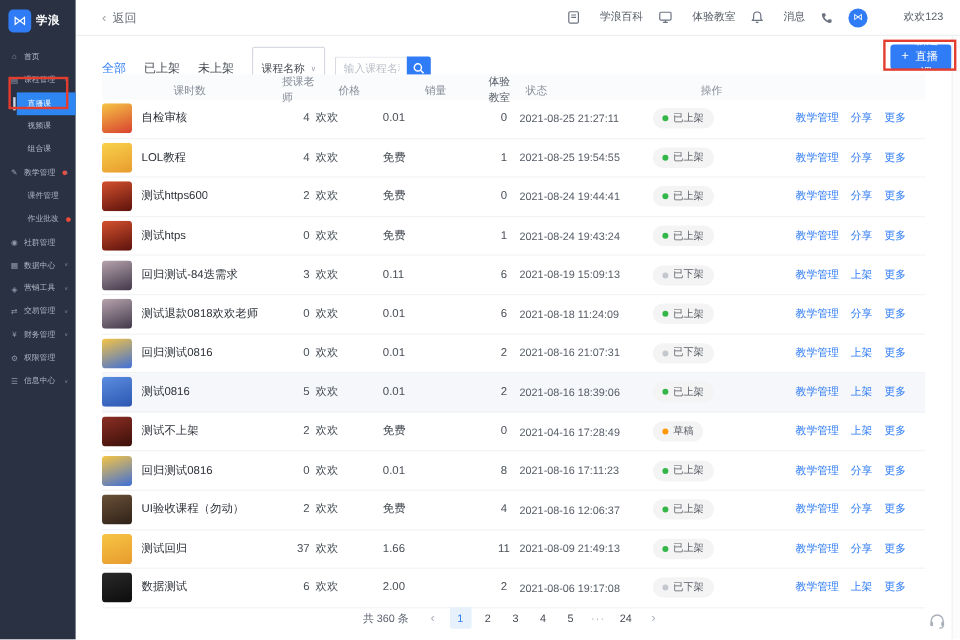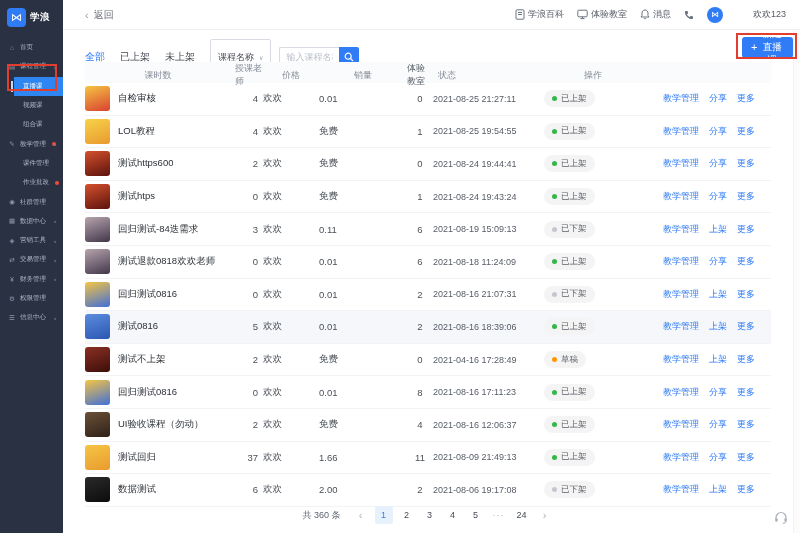--- a/index.html
+++ b/index.html
@@ -26,21 +26,21 @@
   
   .anno { position:absolute; border:2px solid #e33d30; z-index:50; pointer-events:none; }
   .anno-1 { left:7px; top:64px; width:50px; height:27px; }
   .anno-2 { left:736px; top:33px; width:61px; height:26px; }
   
   .topbar { position:absolute; left:63px; top:0; width:737px; height:30px; background:#fff;
     border-bottom:1px solid #edeff2; display:flex; align-items:center; z-index:4; }
   .back { margin-left:22px; font-size:10px; color:#6b7078; display:flex; align-items:center; gap:5px; cursor:pointer; }
   .back .chev { font-size:11px; color:#9aa0a8; }
   .top-right { margin-left:auto; margin-right:14px; display:flex; align-items:center; gap:13px; }
-  .top-link { display:flex; align-items:center; gap:3px; font-size:9px; color:#565c66; cursor:pointer; }
+  .top-link { display:flex; align-items:center; gap:17px; font-size:9px; color:#565c66; cursor:pointer; }
   .top-link svg { display:block; }
   .user-chip { display:flex; align-items:center; gap:4px; cursor:pointer; }
   .avatar { width:16px; height:16px; border-radius:50%; background:#2f7cf6; color:#fff;
     display:flex; align-items:center; justify-content:center; font-size:8px; }
   .user-name { font-size:9px; color:#565c66;margin-left:26px; }
   
   .content { position:absolute; left:63px; top:30px; width:730px; bottom:0; background:#fff; padding:0 22px; }
   .filter-row { position:absolute; left:22px; top:9px; display:flex; align-items:center; }
   .ftab { font-size:10px; color:#454a52; margin-right:15px; cursor:pointer; }
   .ftab.on { color:#2f7cf6; }

